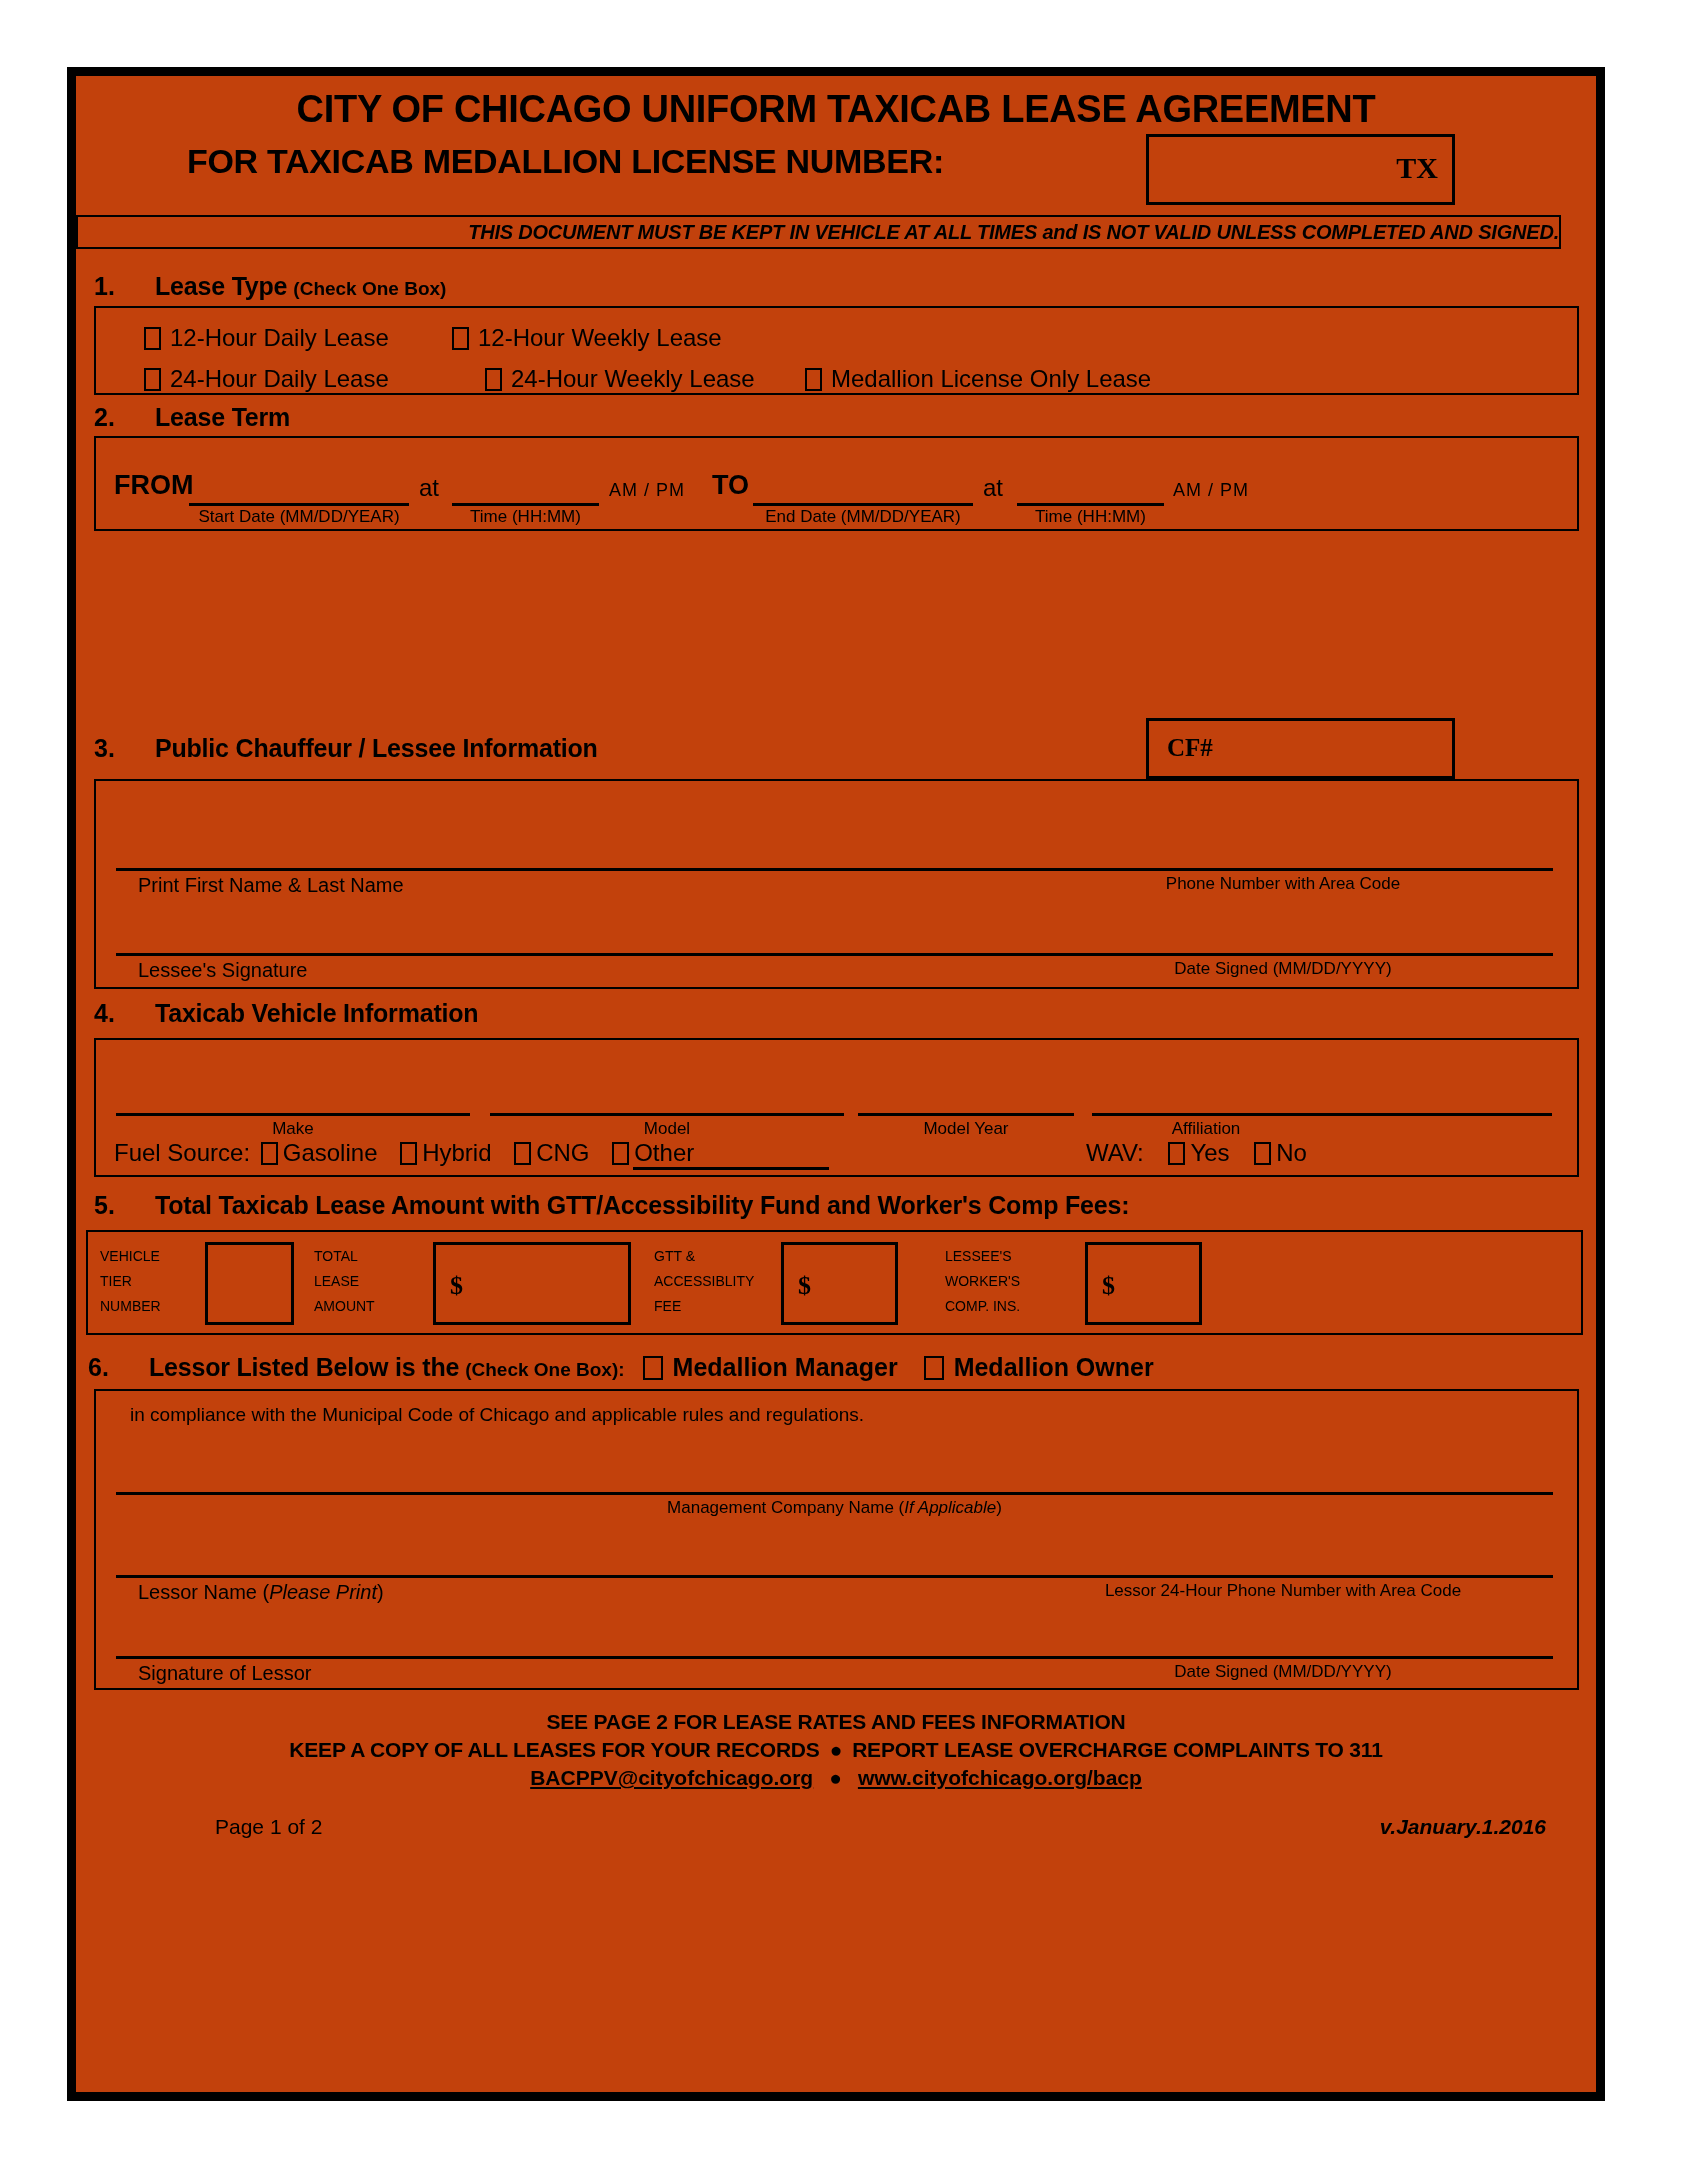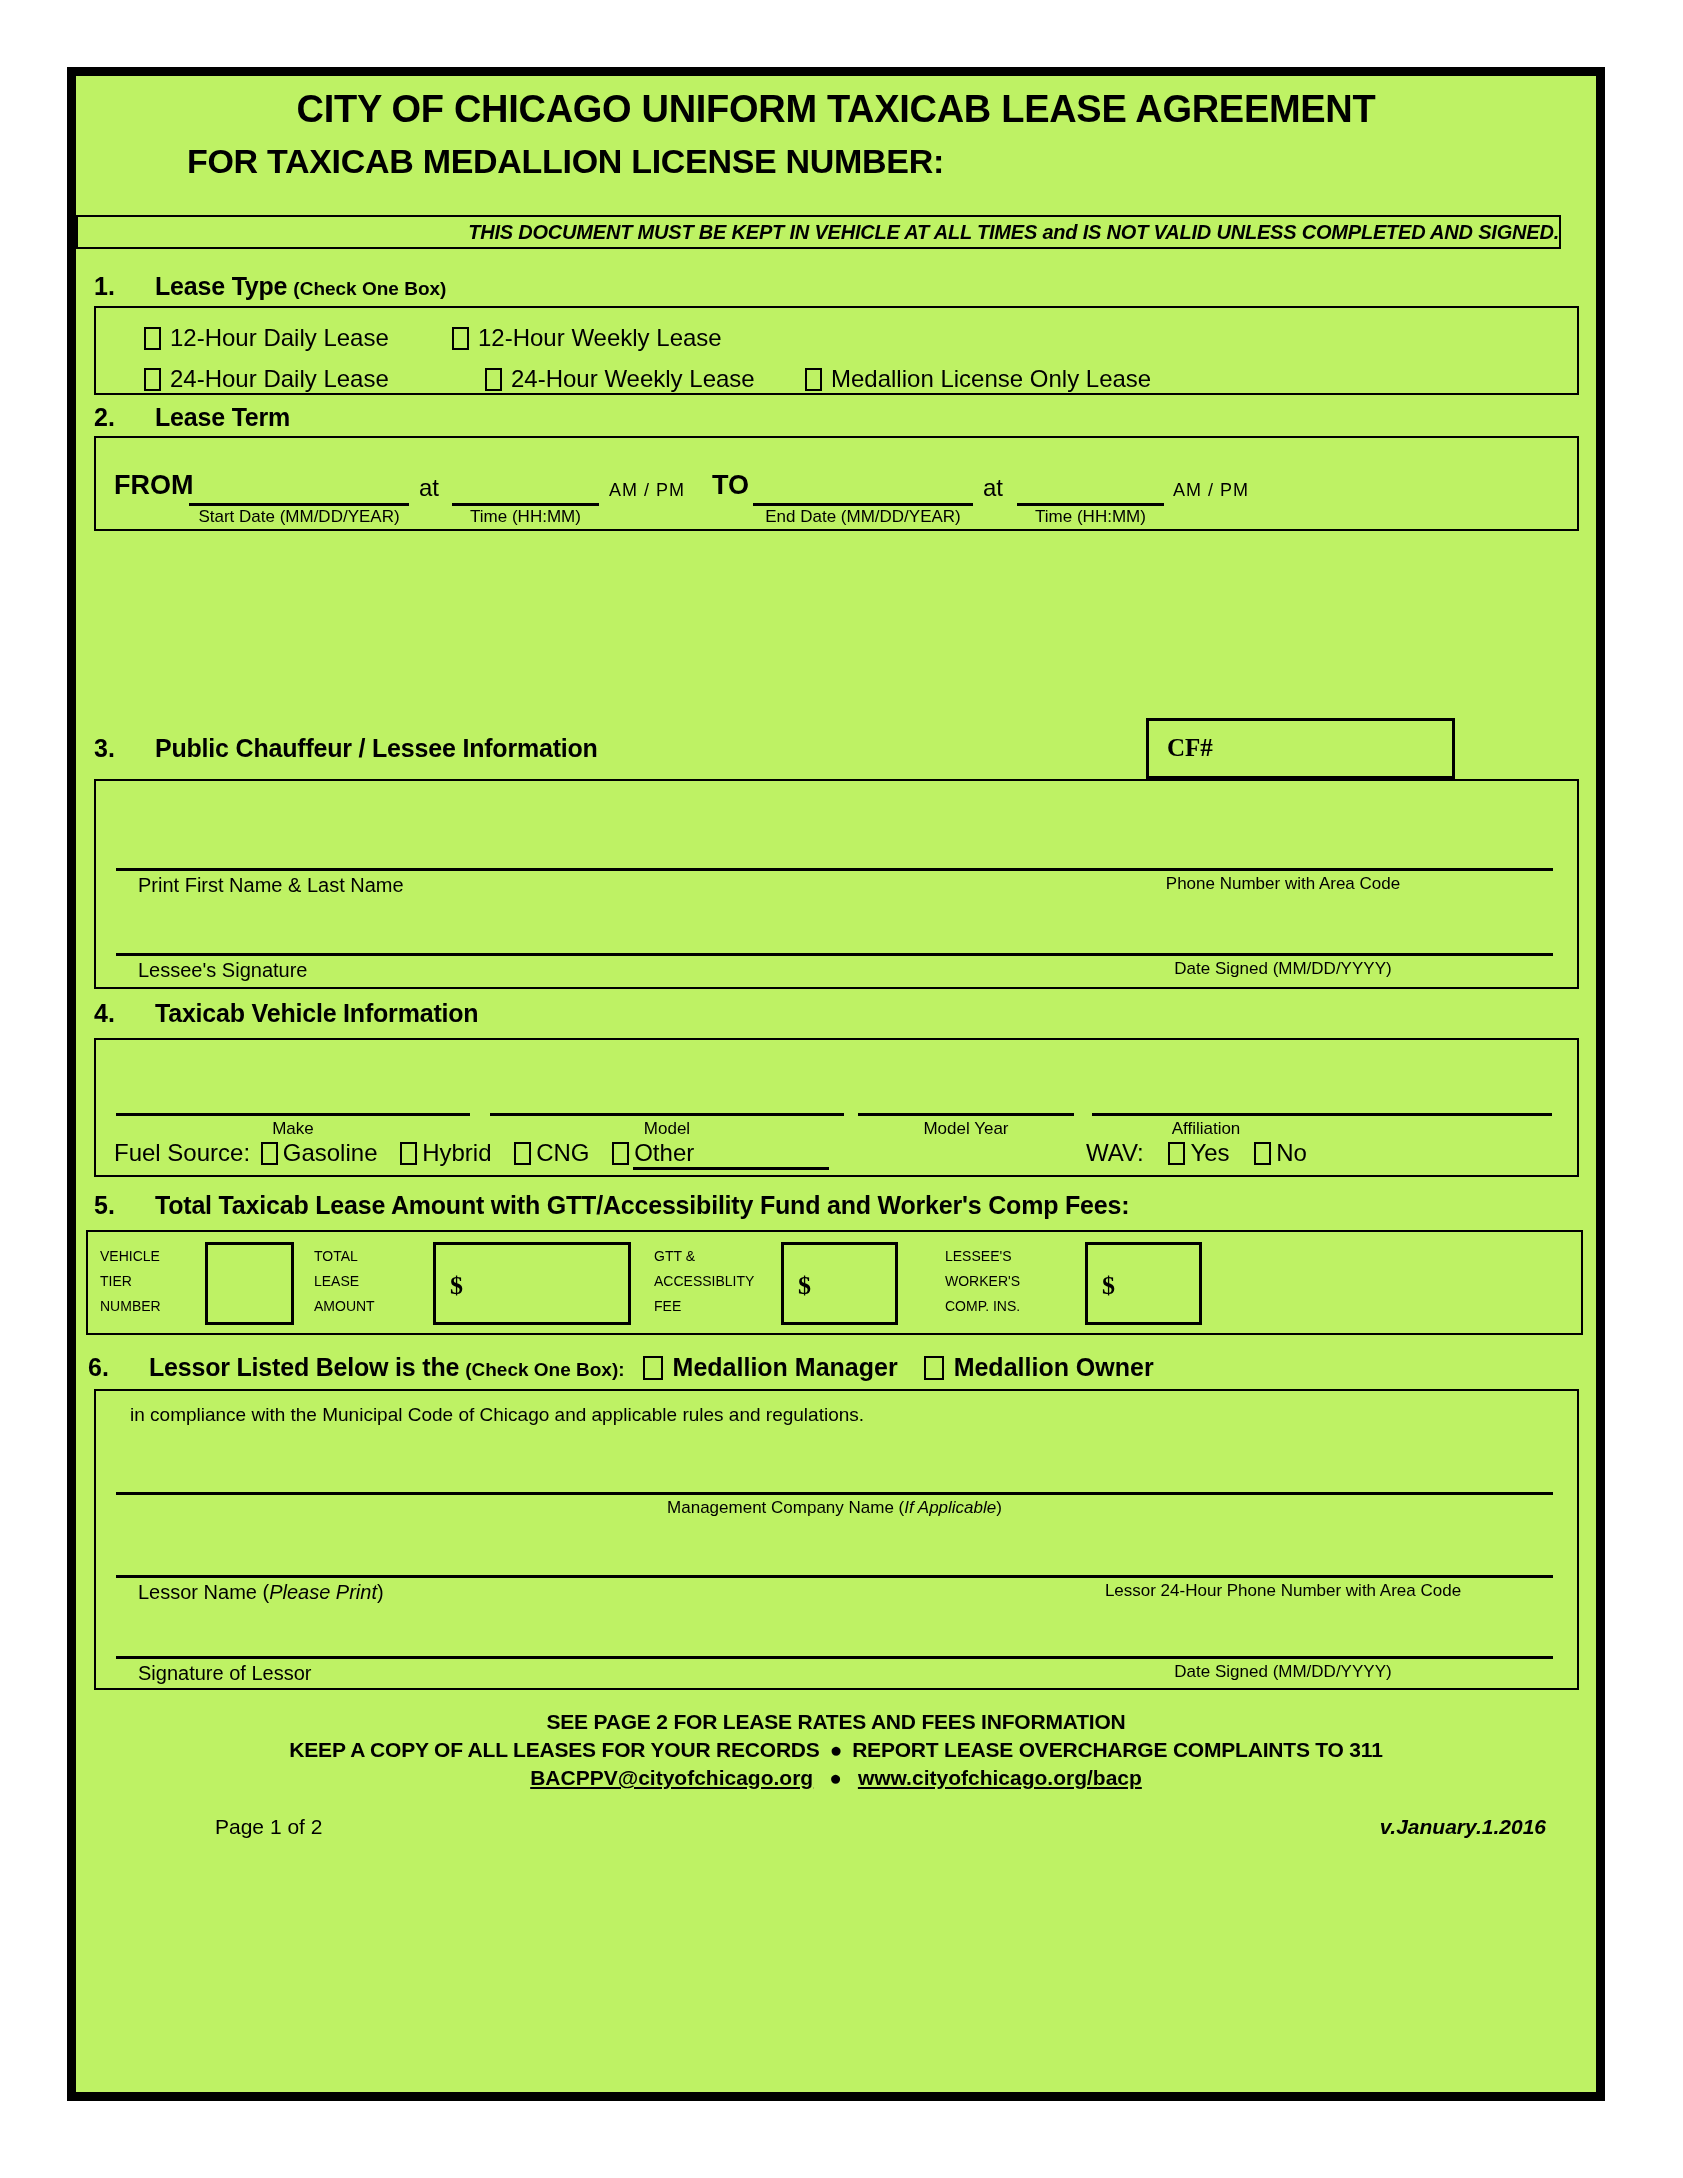--- a/index.html
+++ b/index.html
@@ -17,21 +17,21 @@
   }
 
   .page {
     position: absolute;
     left: 67px;
     top: 67px;
     width: 1538px;
     height: 2034px;
     border: 9px solid #000000;
     box-sizing: border-box;
-    background: #bef264;
+    background: #c2410c;
   }
 
   .inner {
     position: absolute;
     left: 0; top: 0;
     width: 100%;
     height: 100%;
   }
 
   
@@ -256,20 +256,23 @@
 </head>
 <body>
 
 <div class="page">
   <div class="inner">
 
     <div class="title-block">
       <div class="title-line1">CITY OF CHICAGO UNIFORM TAXICAB LEASE AGREEMENT</div>
       <div class="title-line2-row">
         <span class="title-line2">FOR TAXICAB MEDALLION LICENSE NUMBER:</span>
+        <div class="tx-box">
+          <span class="tx-label">TX</span>
+        </div>
       </div>
     </div>
 
     <div class="notice-bar">
       <span class="notice-text">THIS DOCUMENT MUST BE KEPT IN VEHICLE AT ALL TIMES and IS NOT VALID UNLESS COMPLETED AND SIGNED.</span>
     </div>
 
     <div class="sec-head" style="left:18px; top:196px;">
       <span class="sec-num">1.</span>
       <span class="sec-title">Lease Type</span>

